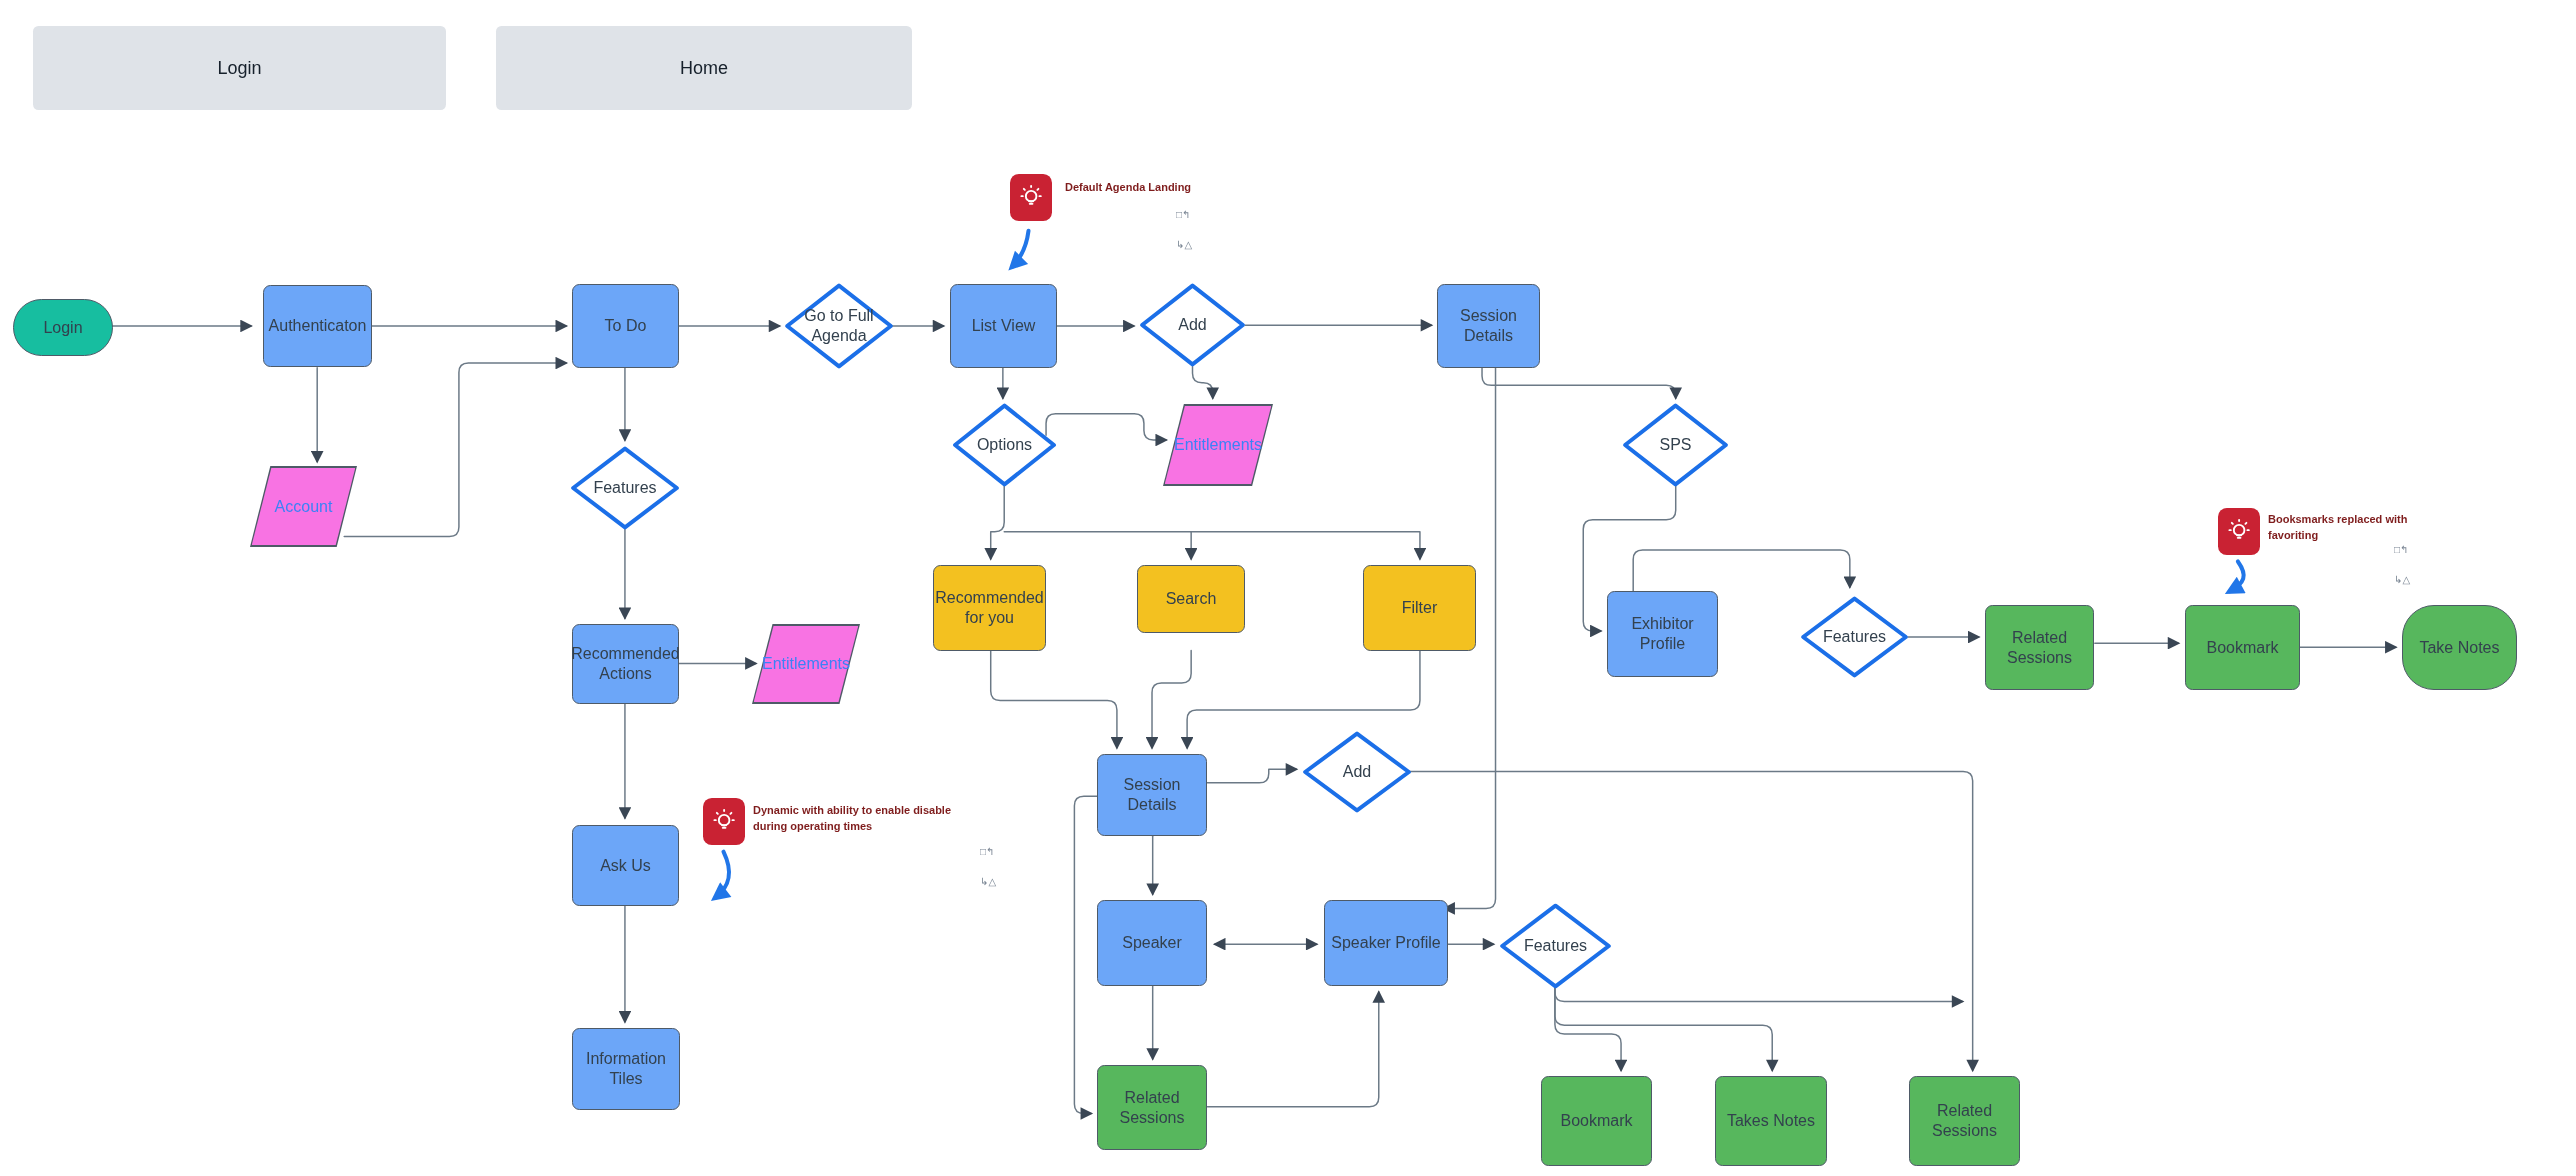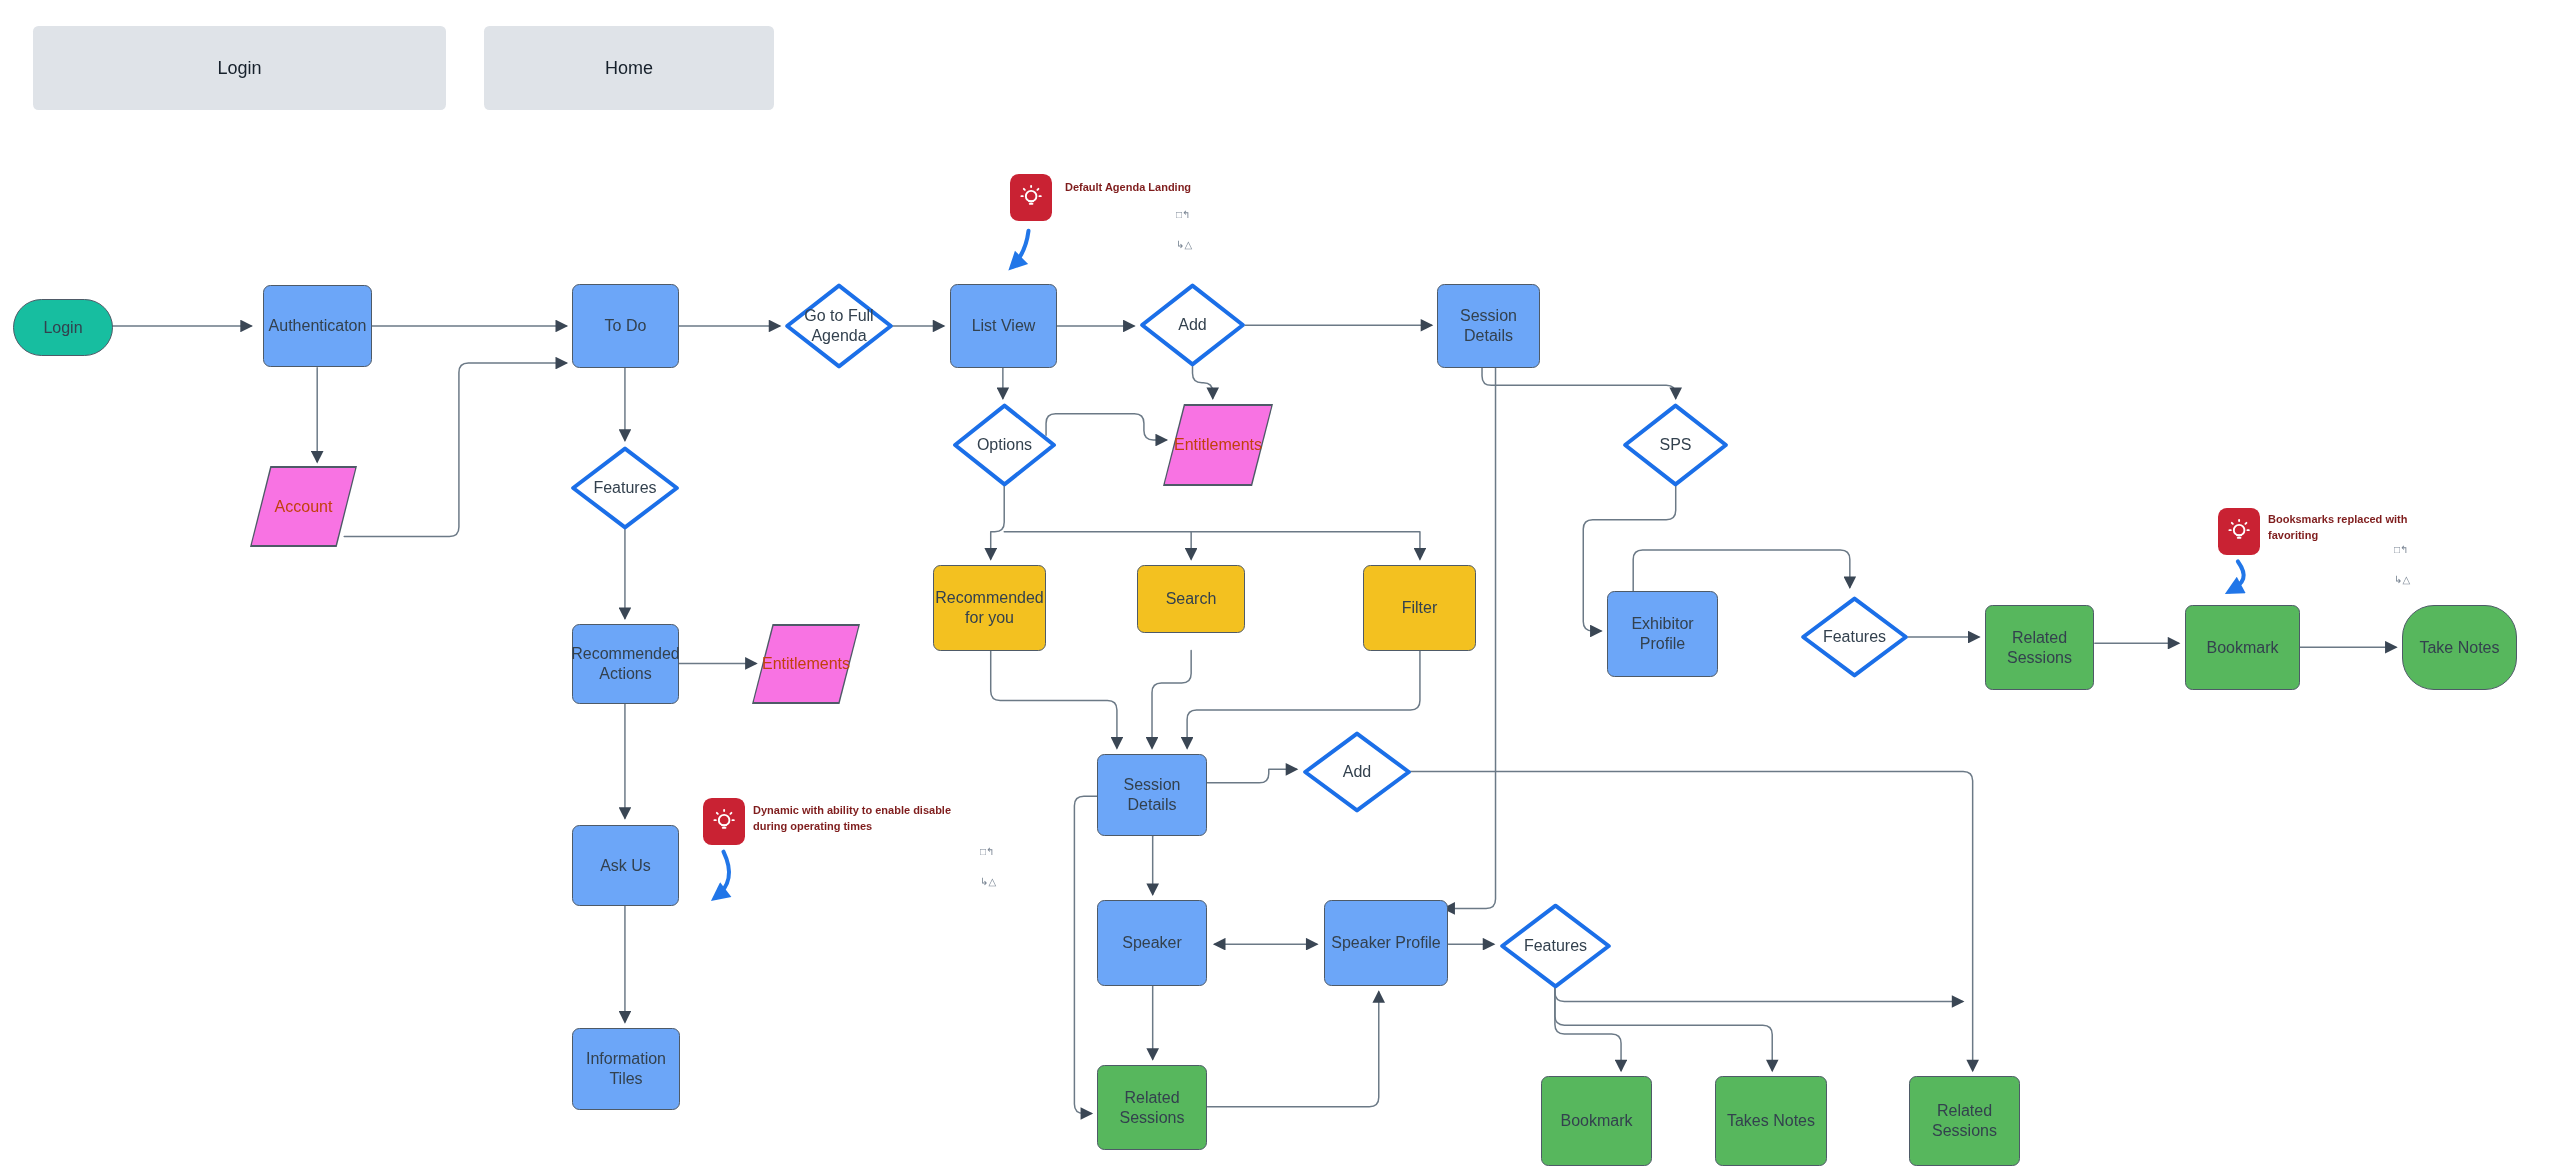--- a/index.html
+++ b/index.html
@@ -23,21 +23,21 @@
   .term{background:#17bea0;border:1.7px solid #4e5a67;border-radius:40px;}
   .diamond{padding:0;}
   .diamond svg{position:absolute;inset:0;width:100%;height:100%;overflow:visible;}
   .diamond .lbl{position:relative;z-index:2;width:84%;}
   .para{position:absolute;}
   .para .pbg{position:absolute;inset:0;background:#4e5a67;
     clip-path:polygon(19% 0,100% 0,81% 100%,0 100%);}
   .para .pfill{position:absolute;inset:1.7px;background:#f873e3;
     clip-path:polygon(19% 0,100% 0,81% 100%,0 100%);}
   .para .lbl{position:absolute;inset:0;display:flex;align-items:center;justify-content:center;
-    font-size:16px;color:#c2410c;text-align:center;}
+    font-size:16px;color:#3b82f6;text-align:center;}
   #edges{position:absolute;left:0;top:0;z-index:0;}
   .node,.para,.lane,.note-icon,.note-text,.glyph{z-index:1;}
   .note-icon{position:absolute;background:#c92233;border-radius:8.8px;
     display:flex;align-items:center;justify-content:center;}
   .note-icon svg{width:72%;height:72%;}
   .note-text{position:absolute;font-size:11px;color:#7f1d1d;line-height:1.42;font-weight:bold;}
   .glyph{position:absolute;font-size:10px;line-height:1.0;color:#7a8694;white-space:pre;}
   #sketch{position:absolute;left:0;top:0;z-index:2;}
 </style>
 </head>
@@ -94,21 +94,21 @@
       <path d="M1789 1640 H2029 Q2043 1640 2043 1626 V1470" marker-end="url(#ah)"></path>
       <path d="M2304 1463 V1518 Q2304 1532 2318 1532 H2388 Q2402 1532 2402 1546 V1586" marker-end="url(#ah)"></path>
       <path d="M2304 1463 V1505 Q2304 1519 2318 1519 H2612 Q2626 1519 2626 1533 V1586" marker-end="url(#ah)"></path>
       <path d="M2304 1463 V1470 Q2304 1484 2318 1484 H2908" marker-end="url(#ah)"></path>
     </g>
   </svg>
 
   <div class="lane" style="left:33px;top:26px;width:413px;height:84px;">
     <span>Login</span>
   </div>
-  <div class="lane" style="left:484px;top:26px;width:290px;height:84px;">
+  <div class="lane" style="left:496px;top:26px;width:416px;height:84px;">
     <span>Home</span>
   </div>
 
   <div class="node term" style="left:13px;top:299px;width:100px;height:57px;">Login</div>
 
   <div class="node proc" style="left:263px;top:285px;width:109px;height:82px;">Authenticaton</div>
   <div class="node proc" style="left:572px;top:284px;width:107px;height:84px;">To Do</div>
   <div class="node proc" style="left:572px;top:624px;width:107px;height:80px;">Recommended Actions</div>
   <div class="node proc" style="left:572px;top:825px;width:107px;height:81px;">Ask Us</div>
   <div class="node proc" style="left:572px;top:1028px;width:108px;height:82px;">Information Tiles</div>

